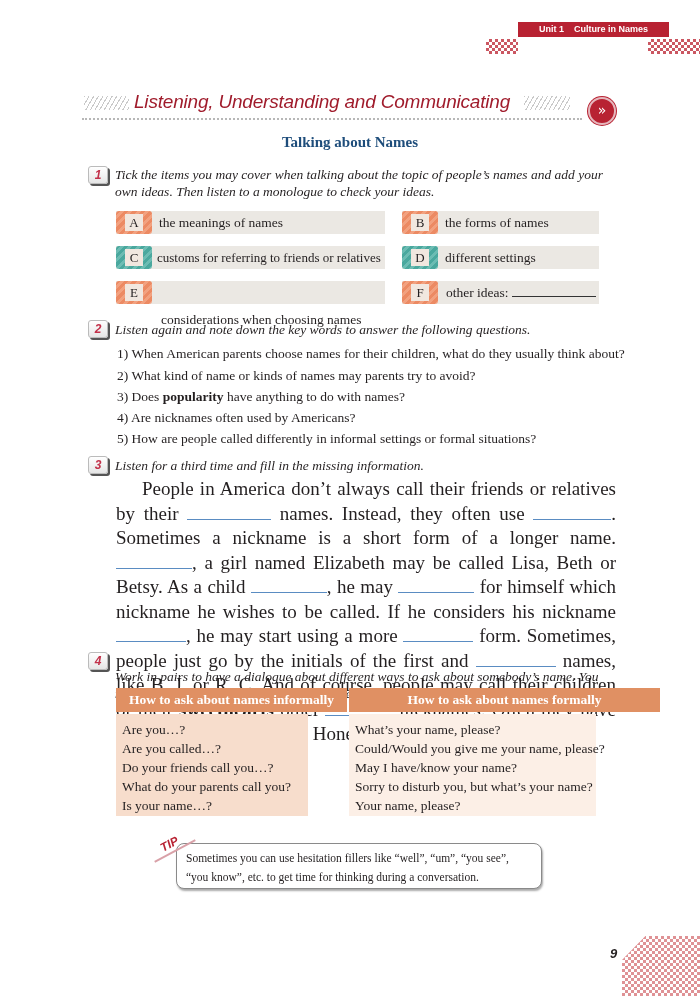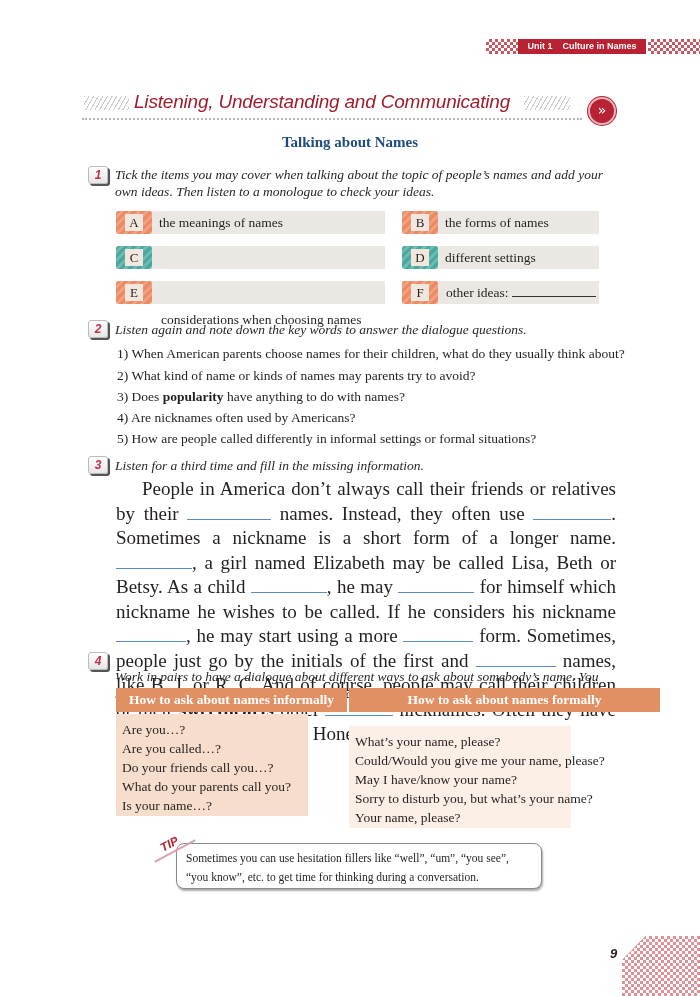--- a/index.html
+++ b/index.html
@@ -1,20 +1,20 @@
 <!DOCTYPE html>
 <html><head>
 <meta charset="utf-8">
 <style>
   html, body { margin:0; padding:0; }
   body { width:700px; height:996px; background:#ffffff; position:relative; overflow:hidden;
          font-family:"Liberation Serif", serif; color:#231f20; }
 
   
-  .unit-banner { position:absolute; top:39px; left:518px; width:128px; height:15px; background:#b82232;
+  .unit-banner { position:absolute; top:22px; left:518px; width:151px; height:15px; background:#b82232;
                  color:#fff; font-family:"Liberation Sans", sans-serif; font-weight:bold; font-size:9px;
                  line-height:15px; text-align:center; }
   .checker-l, .checker-r { position:absolute; top:39px; height:15px;
      background-image: linear-gradient(45deg, #c23a47 25%, transparent 25%, transparent 75%, #c23a47 75%),
                        linear-gradient(45deg, #c23a47 25%, transparent 25%, transparent 75%, #c23a47 75%);
      background-size:6px 6px; background-position:0 0, 3px 3px; opacity:.85; }
   .checker-l { left:486px; width:32px; }
   .checker-r { left:648px; width:52px; }
 
   
@@ -60,21 +60,21 @@
   .gap { display:inline-block; border-bottom:1px solid #5a8cc2; height:13px; vertical-align:baseline; }
 
   
   .tbl { position:absolute; top:688px; left:116px; width:506px; height:128px;padding-left:28px; }
   .tbl .hd { position:absolute; top:0; height:24px; background:#e09063; color:#fff; font-weight:bold;
      font-size:13.5px; line-height:24px; text-align:center; }
   .tbl .hd.c1 { left:0; width:231px; }
   .tbl .hd.c2 { left:233px; width:311px; }
   .tbl .body { position:absolute; top:26px; height:102px; }
   .tbl .body.c1 { left:0; width:192px; background:#f7ddcc; }
-  .tbl .body.c2 { left:233px; width:222px; background:#fcefe6;margin-top:12px; }
+  .tbl .body.c2 { left:233px; width:247px; background:#fcefe6; }
   .tbl .row { position:absolute; left:6px; font-size:13.5px; line-height:19px; white-space:nowrap; }
 
   
   .tip-box { position:absolute; top:843px; left:176px; width:364px; height:44px; border:1.5px solid #8a8a8a;
      border-radius:8px; background:#fff; box-shadow:1px 2px 2px #aaa; }
   .tip-text { position:absolute; left:9px; top:5px; font-size:11.5px; line-height:19px; white-space:nowrap; }
   .tip-label { position:absolute; top:837px; left:160px; transform:rotate(-28deg);
      font-family:"Liberation Sans", sans-serif; font-weight:bold; font-style:italic; font-size:12px; color:#b82232; }
   .tip-stroke { position:absolute; top:850px; left:152px; width:46px; height:2px; background:#d9a1a8;
      transform:rotate(-28deg); }
@@ -119,20 +119,21 @@
 <div class="opt" style="top:211px; left:402px; width:197px;">
   <div class="tag">
       <span>B</span>
     </div>
   <div class="label">the forms of names</div>
 </div>
 <div class="opt" style="top:246px; left:116px; width:269px;">
   <div class="tag teal">
       <span>C</span>
     </div>
+  <div class="label" style="left:41px; font-size:13px;">customs for referring to friends or relatives</div>
 </div>
 <div class="opt" style="top:246px; left:402px; width:197px;">
   <div class="tag teal">
       <span>D</span>
     </div>
   <div class="label">different settings</div>
 </div>
 <div class="opt" style="top:281px; left:116px; width:269px;">
   <div class="tag">
       <span>E</span>
@@ -143,21 +144,21 @@
   <div class="tag">
       <span>F</span>
     </div>
   <div class="label" style="left:44px;">
     <span>other ideas:</span>
     <span class="blank-line"></span>
   </div>
 </div>
 
 <div class="num" style="top:320px;">2</div>
-<div class="instr" style="top:321px;">Listen again and note down the key words to answer the dialogue questions.</div>
+<div class="instr" style="top:321px;">Listen again and note down the key words to answer the following questions.</div>
 
 <div class="q" style="top:345px;"><span>1) When American parents choose names for their children, what do they usually think about?</span></div>
 <div class="q" style="top:367px;"><span>2) What kind of name or kinds of names may parents try to avoid?</span></div>
 <div class="q" style="top:388px;"><span>3) Does </span><b>popularity</b><span> have anything to do with names?</span></div>
 <div class="q" style="top:409px;"><span>4) Are nicknames often used by Americans?</span></div>
 <div class="q" style="top:430px;"><span>5) How are people called differently in informal settings or formal situations?</span></div>
 
 <div class="num" style="top:456px;">3</div>
 <div class="instr" style="top:457px;">Listen for a third time and fill in the missing information.</div>
 

